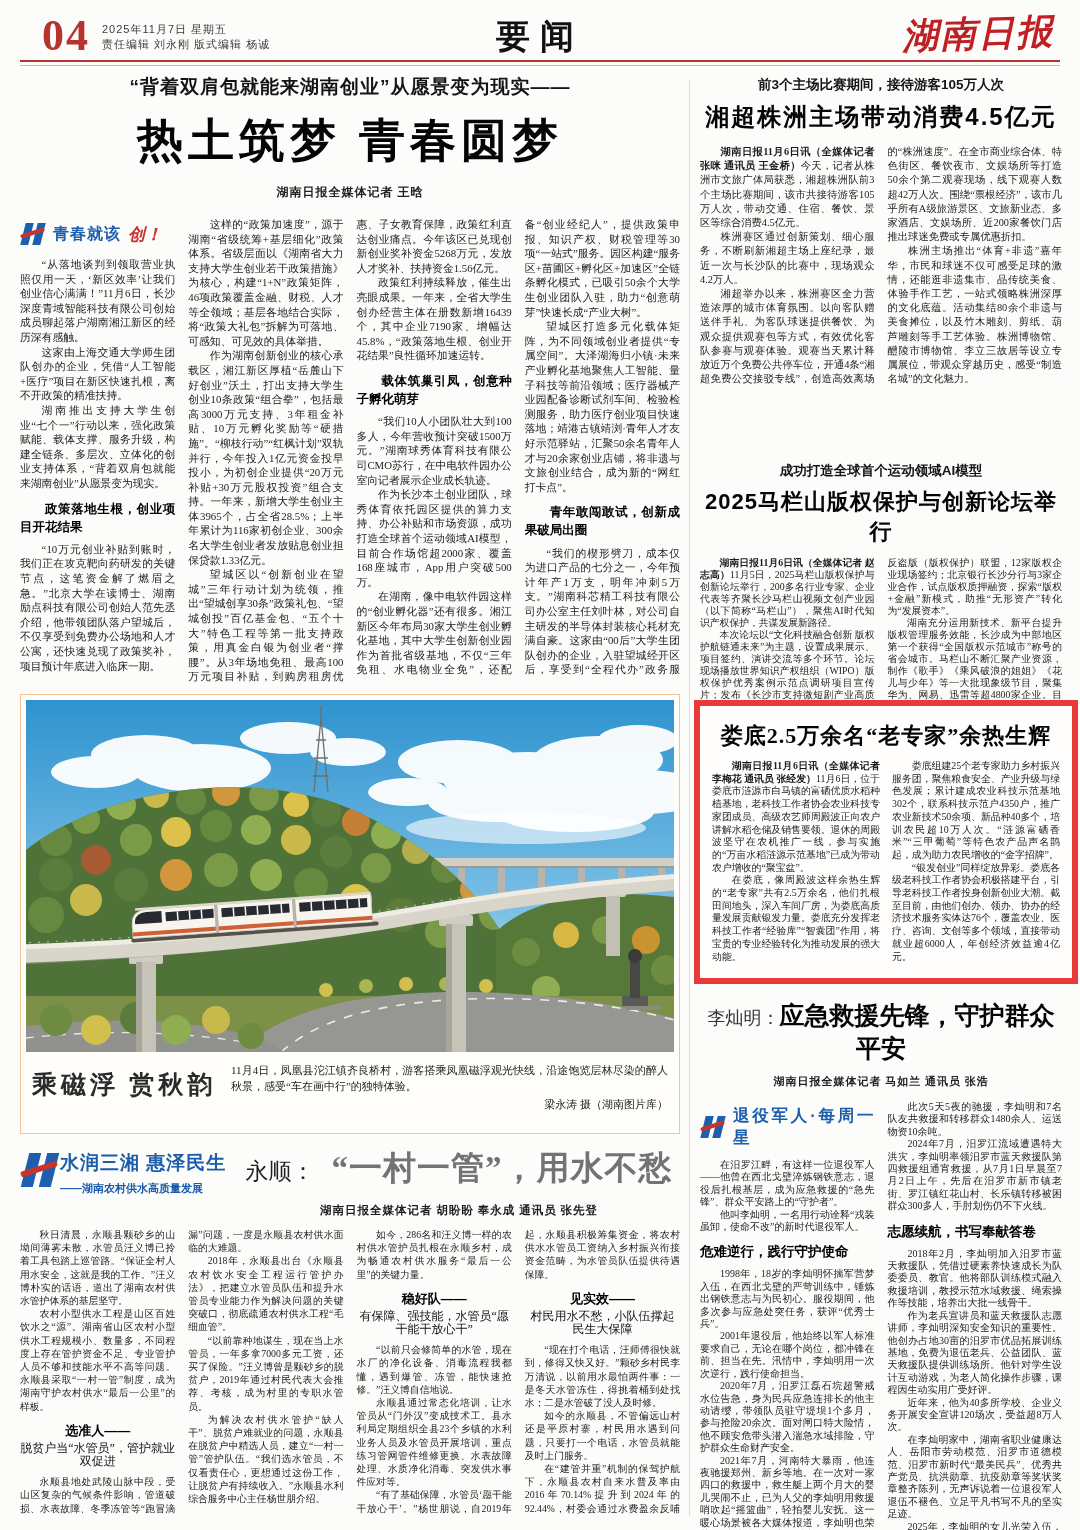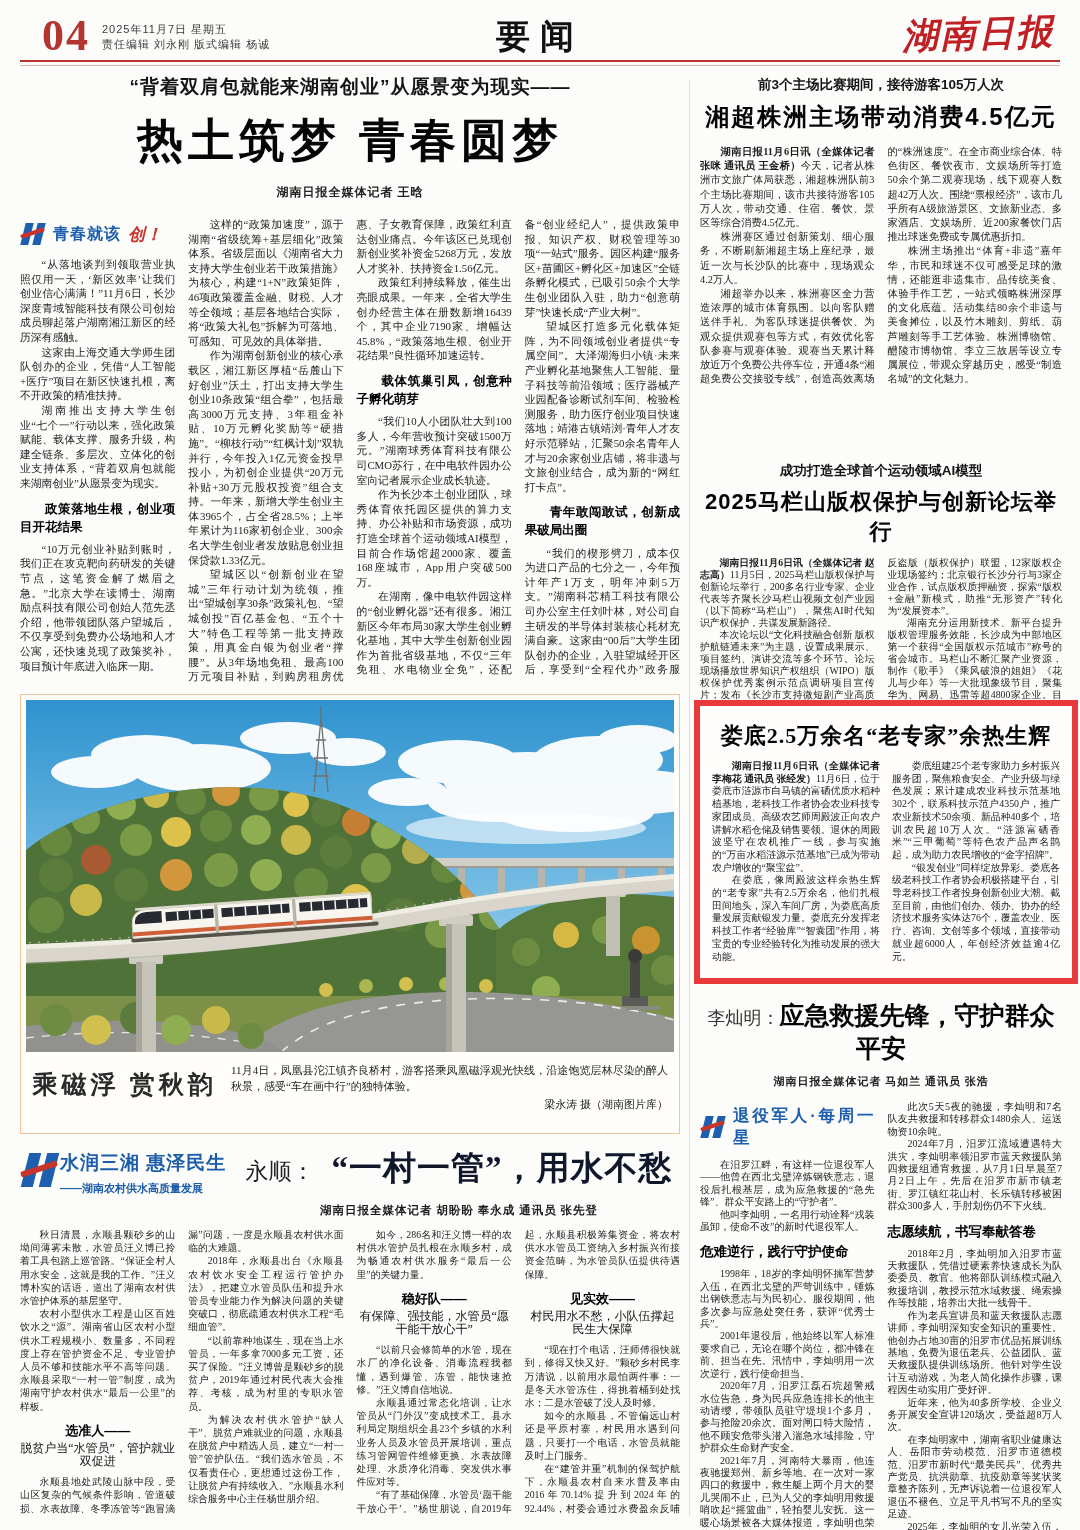--- a/index.html
+++ b/index.html
@@ -42,32 +42,32 @@
   .h-logo.big::before{left:5px;top:3px;width:12px;height:34px;box-shadow:18px 0 0 #1d5fae;}
   .h-logo.big::after{top:16px;width:38px;height:6px;}
   
   .main-article{position:absolute;left:20px;top:74px;width:660px;height:612px;}
   .main-article .cols{margin-top:16px;height:474px;font-size:10.8px;line-height:14.6px;}
   
   .photo-block{position:absolute;left:20px;top:694px;width:660px;height:440px;
                border:1px solid #f2c394;background:#fffefb;box-sizing:border-box;padding:5px;}
   .photo-svg{display:block;width:100%;height:352px;}
   .caption-row{display:flex;gap:14px;padding:10px 6px 4px;}
-  .caption-title{flex:0 0 185px;font:900 25px "Liberation Serif",serif;letter-spacing:4px;color:#2a2a2a;padding-top:6px;text-align:center;}
+  .caption-title{flex:0 0 185px;font:900 25px "Liberation Serif",serif;letter-spacing:4px;color:#2a2a2a;padding-top:6px;}
   .caption-text{flex:1;font-size:11px;line-height:16px;text-align:justify;color:#222;}
   .caption-credit{text-align:right;font-size:11px;margin-top:2px;color:#222;}
   
   .water-article{position:absolute;left:20px;top:1146px;width:660px;height:378px;}
   .water-head{display:flex;}
   .water-logo{flex:0 0 218px;display:flex;align-items:flex-start;padding-top:4px;}
   .wl-line1{font:900 19px "Liberation Sans","DejaVu Sans",sans-serif;color:#1b5cab;letter-spacing:1px;}
   .wl-line2{font:700 11px "Liberation Sans","DejaVu Sans",sans-serif;color:#1b5cab;margin-top:5px;}
   .water-titlebox{flex:1;text-align:center;}
   .water-title .prefix{font:400 23px "Liberation Serif",serif;color:#222;}
-  .water-title .main{font:900 33px "Liberation Serif",serif;color:#0f172a;letter-spacing:1px;margin-left:17px;}
+  .water-title .main{font:900 33px "Liberation Serif",serif;color:#737373;letter-spacing:1px;margin-left:17px;}
   .water-byline{font-weight:700;font-size:11.5px;margin-top:12px;letter-spacing:1px;}
   .water-article .cols{margin-top:10px;height:288px;font-size:9.8px;line-height:13.2px;}
   
   .r-art{position:absolute;box-sizing:border-box;}
   .r-kicker{text-align:center;font:600 13.5px "Liberation Sans","DejaVu Sans",sans-serif;color:#141414;}
   .r-title{text-align:center;font:900 24px "Liberation Sans","DejaVu Sans",sans-serif;letter-spacing:2px;color:#050505;margin-top:7px;}
   #art-xiangchao{left:700px;top:76px;width:362px;height:384px;}
   #art-xiangchao .cols{margin-top:12px;height:300px;font-size:10.3px;line-height:14.2px;}
   #art-malanshan{left:700px;top:462px;width:362px;height:234px;}
   #art-malanshan .r-title{font-size:22px;letter-spacing:1px;}

